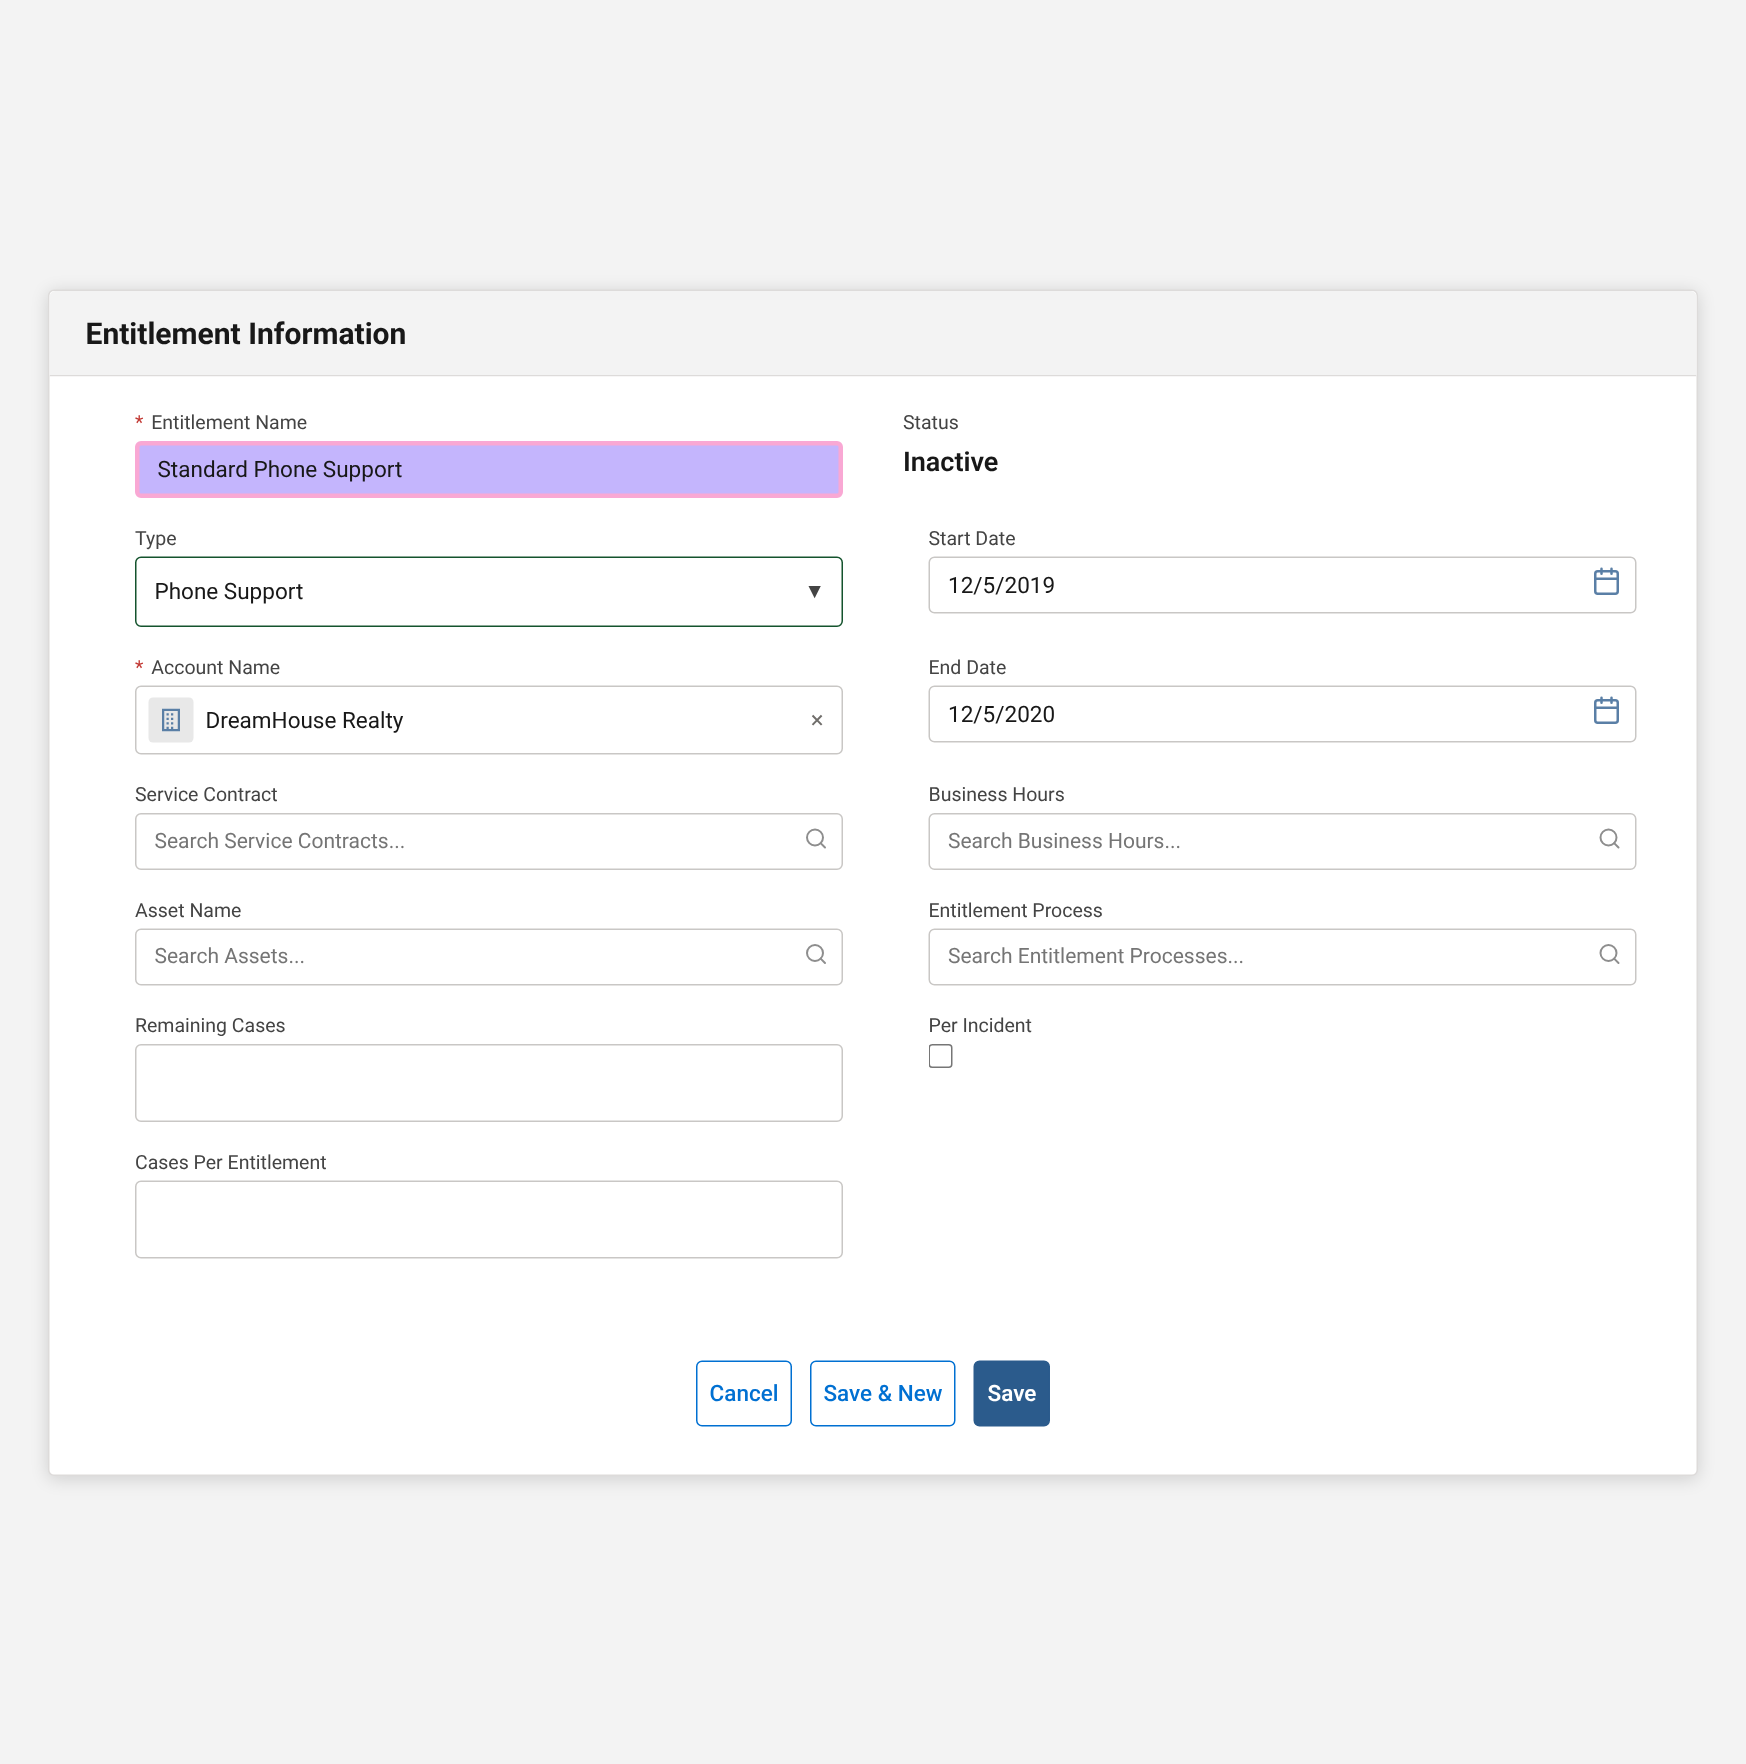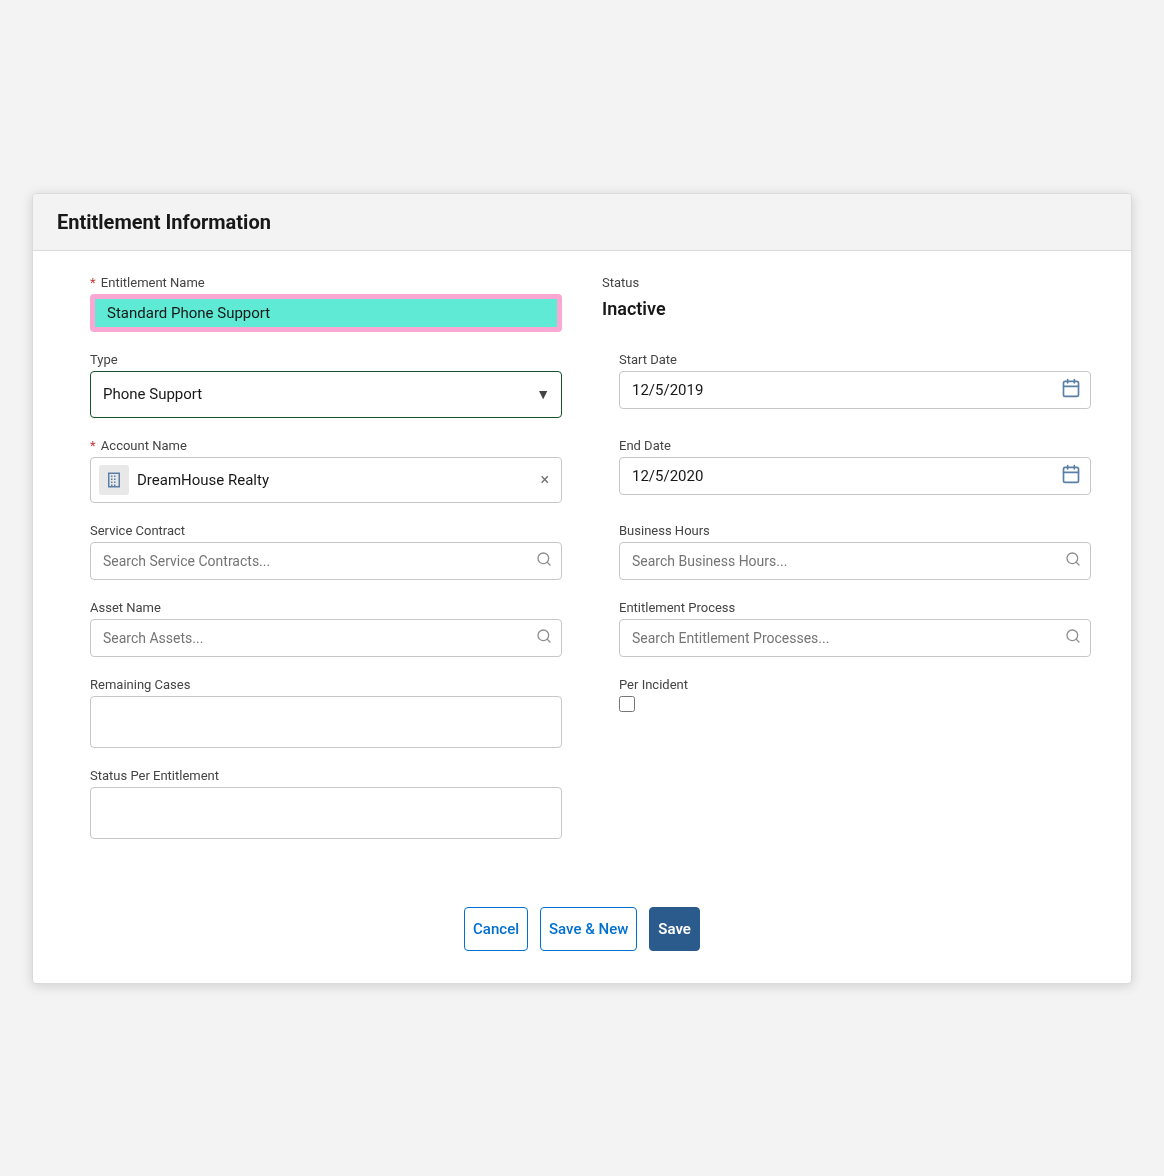--- a/index.html
+++ b/index.html
@@ -63,26 +63,26 @@
     }
 
     .required-star {
       color: #c23934;
       margin-right: 2px;
     }
 
     .form-input {
       width: 100%;
       height: 38px;
-      border: 5px solid #f9a8d4;
+      border: 3px solid #f9a8d4;
       border-radius: 4px;
       padding: 4px 12px;
       font-size: 15px;
       color: #181818;
-      background: #5eead4;
+      background: #c4b5fd;
       outline: none;
     }
 
     .select-wrapper {
       position: relative;
     }
 
     .select-wrapper select {
       width: 100%;
       height: 47px;
@@ -425,21 +425,21 @@
       </div>
 
       <div class="form-group">
         <label class="form-label">Per Incident</label>
         <div class="checkbox-wrapper">
           <input type="checkbox" style="">
         </div>
       </div>
 
       <div class="form-group">
-        <label class="form-label">Status Per Entitlement</label>
+        <label class="form-label">Cases Per Entitlement</label>
         <input type="text" class="cases-per-entitlement-input" style="">
       </div>
 
     </div>
   </div>
 
   <div class="modal-footer">
     <button class="btn btn-cancel">Cancel</button>
     <button class="btn btn-save-new">Save &amp; New</button>
     <button class="btn btn-save">Save</button>

